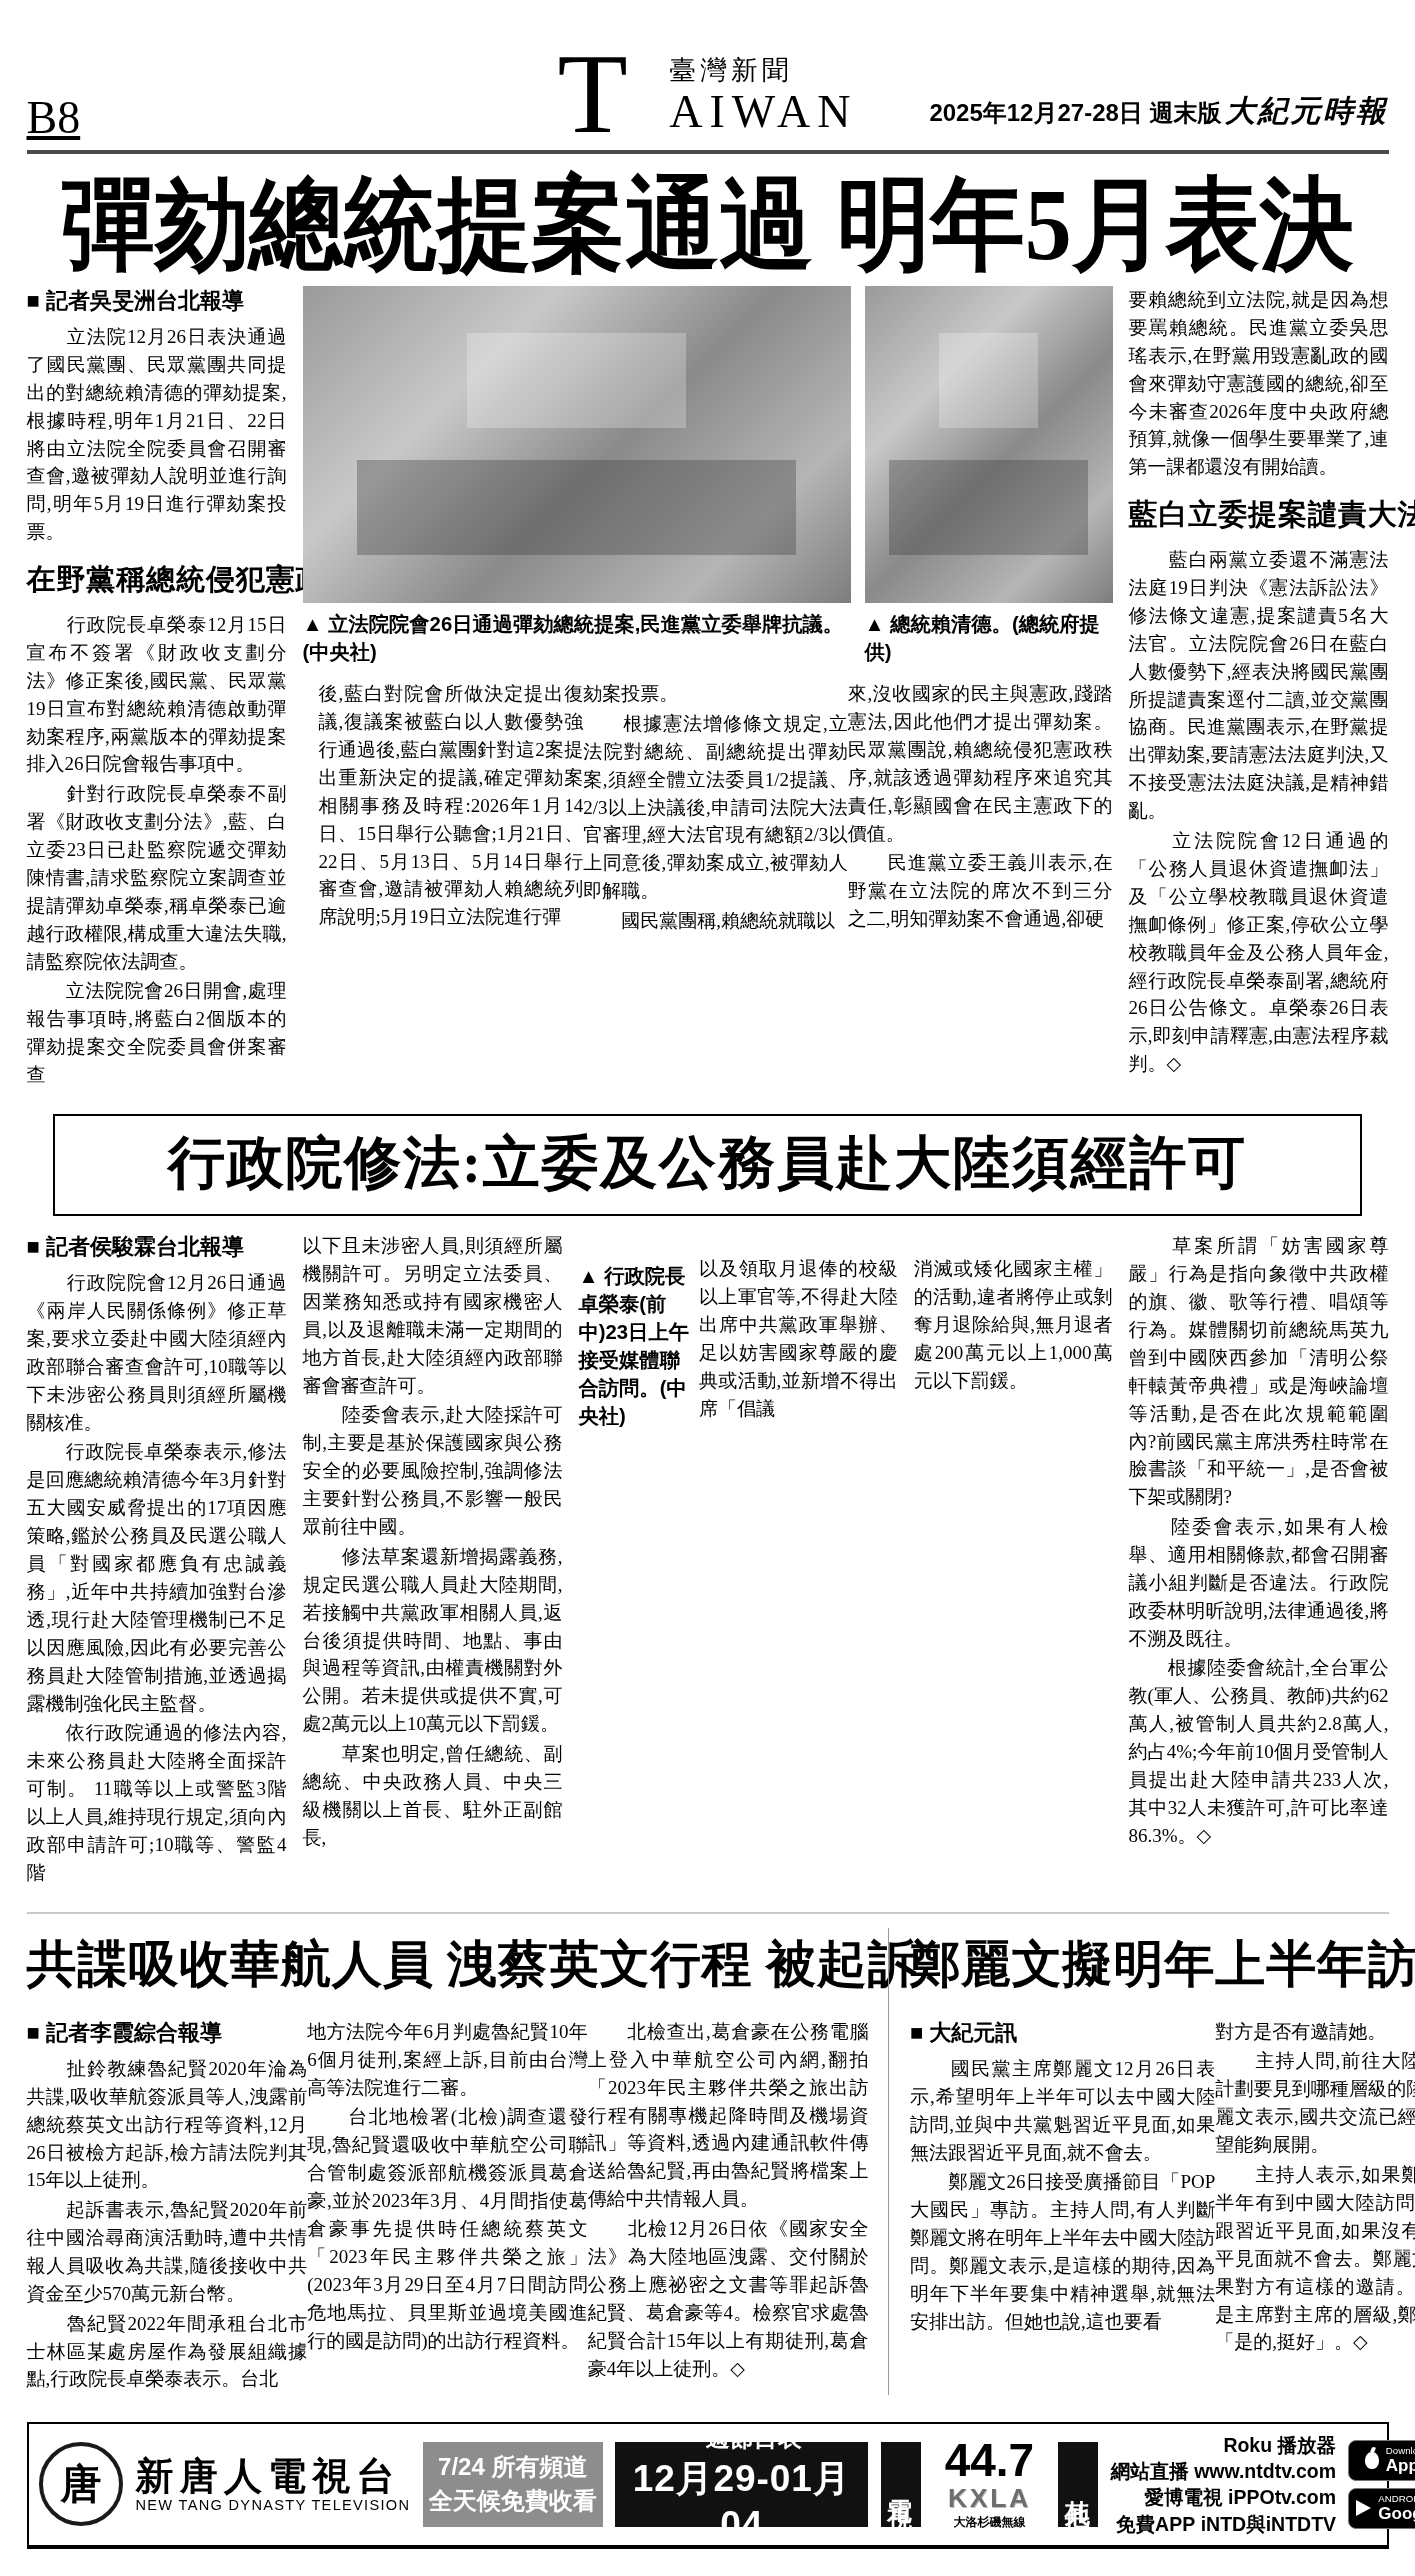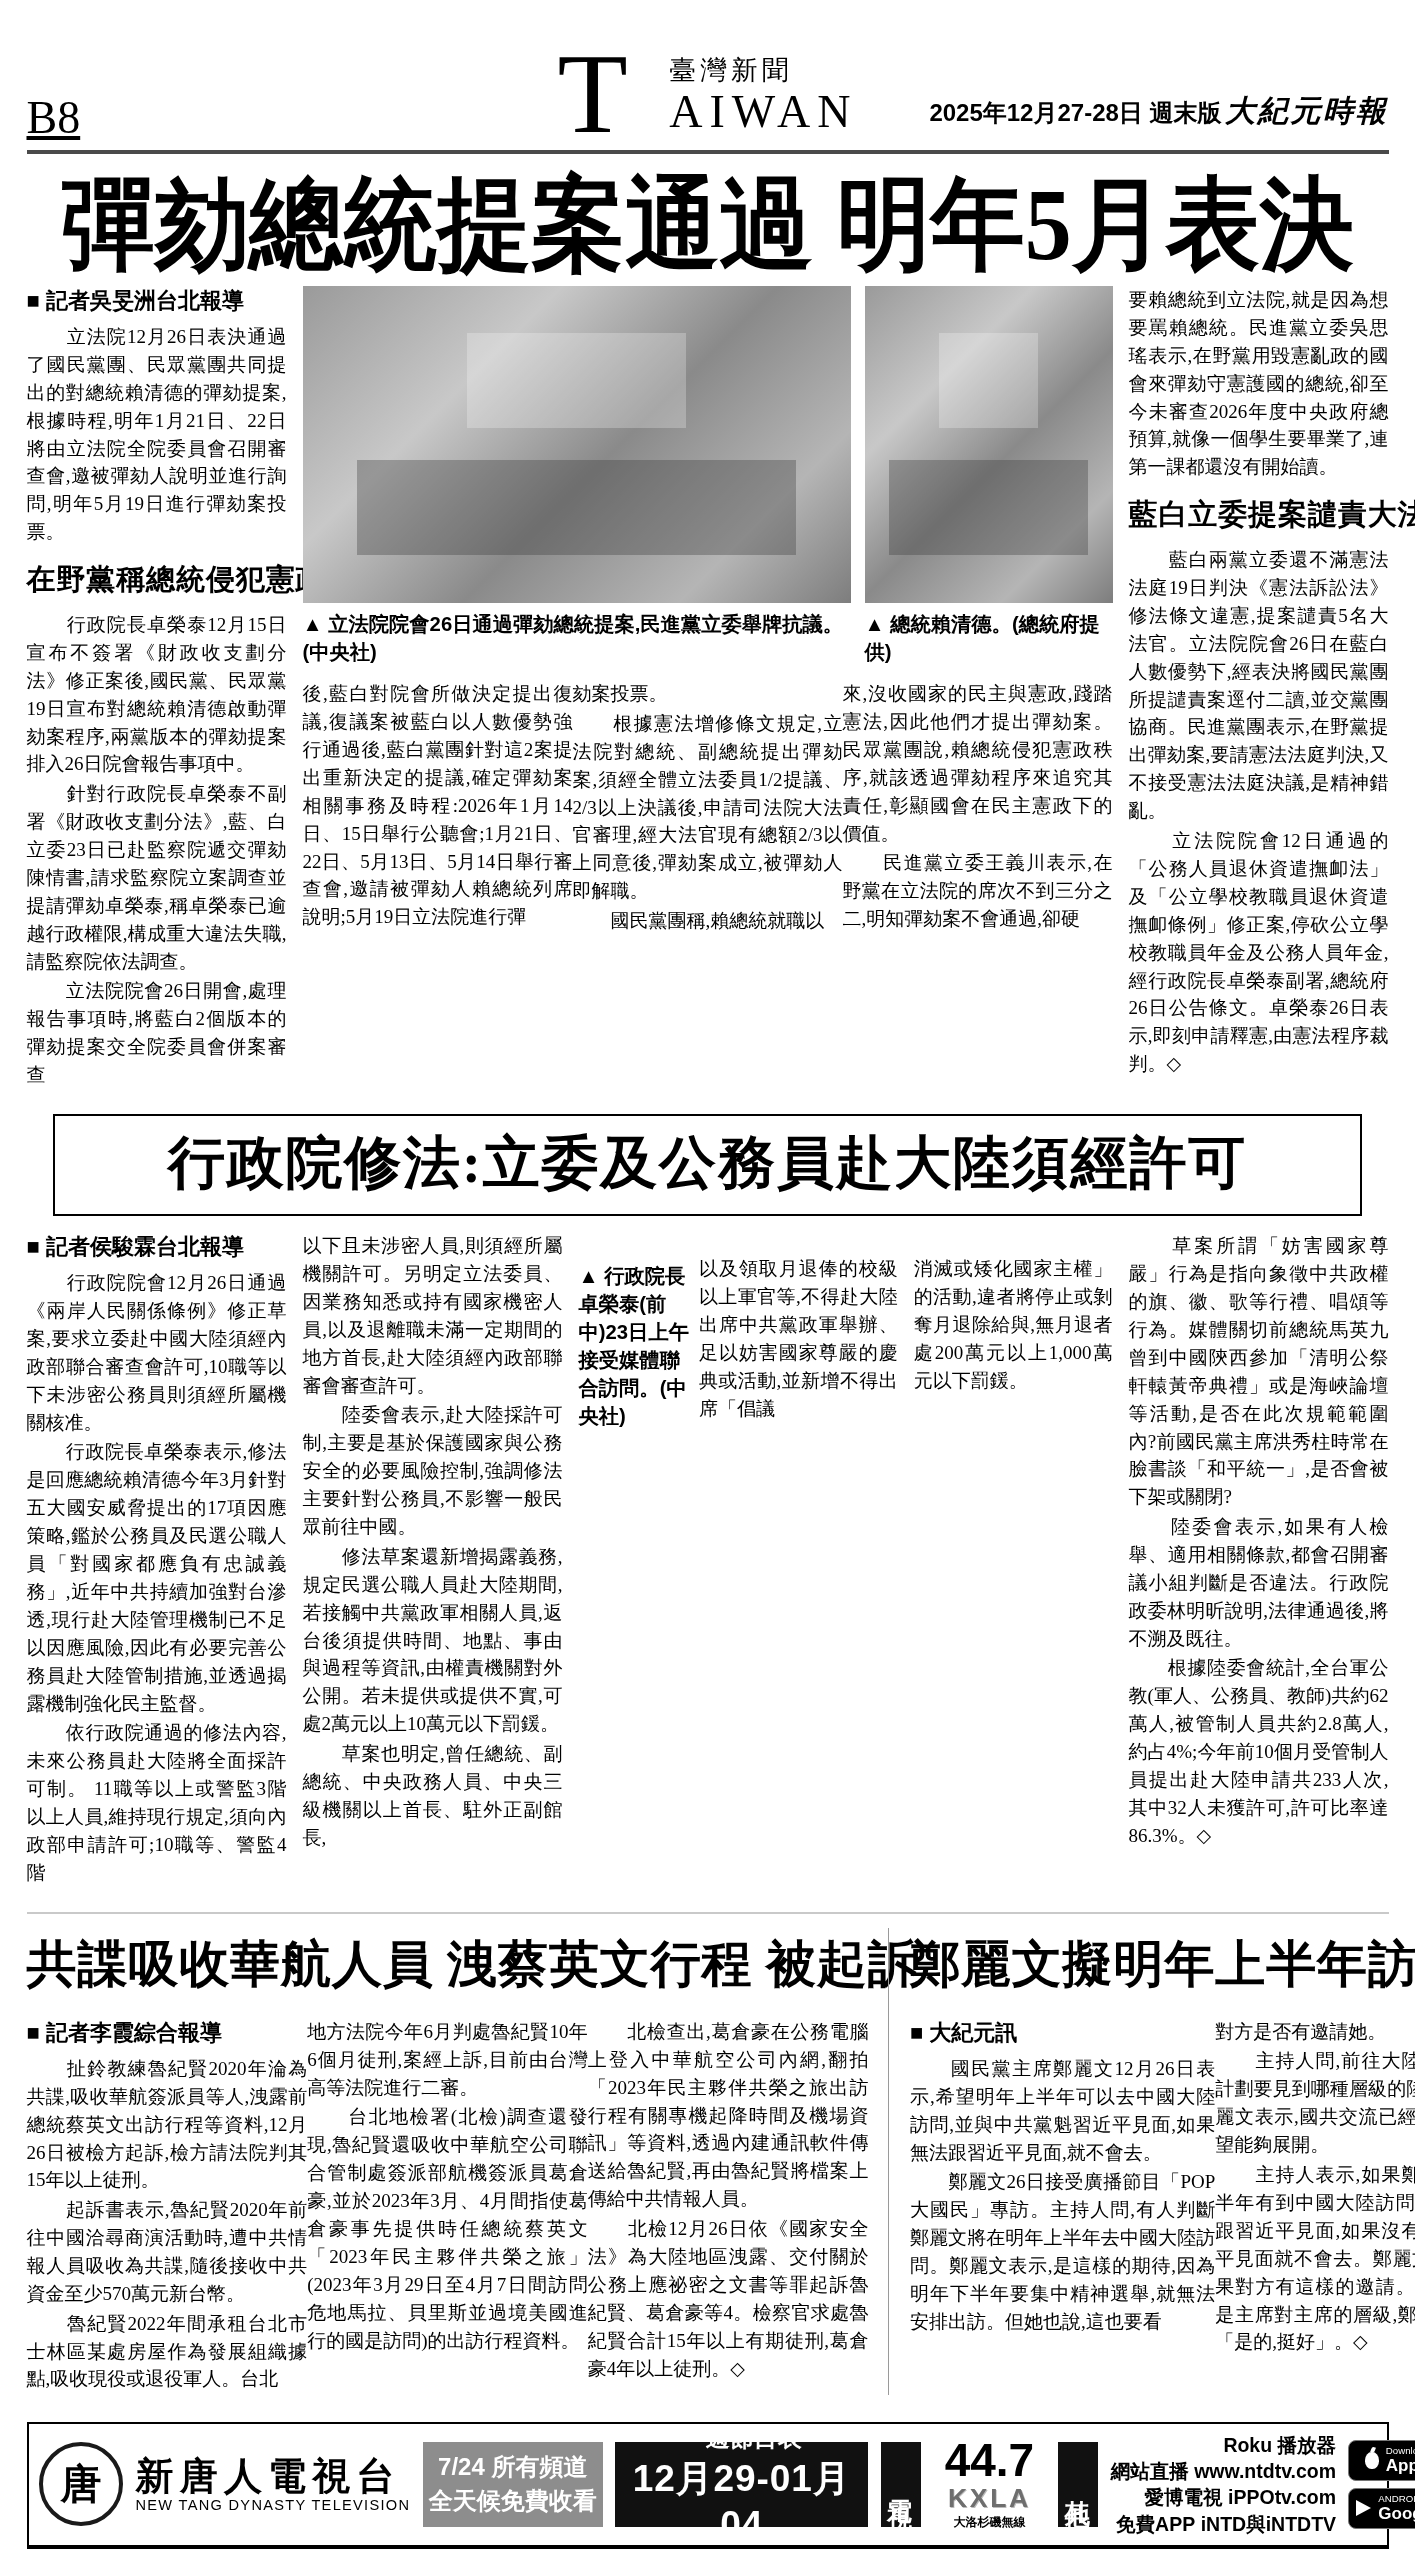--- a/index.html
+++ b/index.html
@@ -29,21 +29,21 @@
   .photo:before{content:"";position:absolute;left:10%;top:55%;width:80%;height:30%;background:rgba(60,60,60,.35);}
   .photo:after{content:"";position:absolute;left:30%;top:15%;width:40%;height:30%;background:rgba(255,255,255,.25);}
   
   .a1{display:flex;gap:16px;margin-top:12.4px;min-height:614px;}
   .a1 .c{width:260px;flex:none;}
   .a1-mid{flex:1;display:flex;flex-direction:column;}
   .a1-photos{display:flex;gap:14px;}
   .a1-pwrap1{width:548px;}
   .a1-pwrap2{flex:1;}
   .a1-ph{height:317px;}
-  .a1-text{display:flex;margin-top:1.8px;}
+  .a1-text{display:flex;margin-top:1.8px;margin-left:16px;}
   .a1-text .c{flex:1;width:auto;}
   
   .h2box{border:2.7px solid #000;margin:23px 26.5px 0;padding:8.8px 8.8px 12.4px;text-align:center;}
   .h2box .t{font-size:57px;font-weight:900;letter-spacing:1.8px;white-space:nowrap;}
   .a2{display:flex;gap:16px;margin-top:16px;min-height:506px;}
   .a2 .c{width:260px;flex:none;}
   .a2-mid{flex:1;display:flex;flex-direction:row;margin-top:23px;}
   .a2-ph{height:311px;}
   .a2-text{display:flex;gap:16px;}
   .a2-text .c{flex:1;width:auto;}
@@ -196,21 +196,21 @@
 
   <div class="a34">
     <div class="a3">
       <div class="h3">共諜吸收華航人員 洩蔡英文行程 被起訴</div>
       <div class="a3cols">
         <div class="c">
           <div class="byline">■ 記者李霞綜合報導</div>
           <div class="colT">
               <p>　　扯鈴教練魯紀賢2020年淪為共諜,吸收華航簽派員等人,洩露前總統蔡英文出訪行程等資料,12月26日被檢方起訴,檢方請法院判其15年以上徒刑。</p>
               <p>　　起訴書表示,魯紀賢2020年前往中國洽尋商演活動時,遭中共情報人員吸收為共諜,隨後接收中共資金至少570萬元新台幣。</p>
-              <p>　　魯紀賢2022年間承租台北市士林區某處房屋作為發展組織據點,吸收現役或退役軍人。台北</p>
+              <p>　　魯紀賢2022年間承租台北市士林區某處房屋作為發展組織據點,行政院長卓榮泰表示。台北</p>
             </div>
         </div>
         <div class="colT c">
             <p>地方法院今年6月判處魯紀賢10年6個月徒刑,案經上訴,目前由台灣高等法院進行二審。</p>
             <p>　　台北地檢署(北檢)調查還發現,魯紀賢還吸收中華航空公司聯合管制處簽派部航機簽派員葛倉豪,並於2023年3月、4月間指使葛倉豪事先提供時任總統蔡英文「2023年民主夥伴共榮之旅」(2023年3月29日至4月7日間訪問危地馬拉、貝里斯並過境美國進行的國是訪問)的出訪行程資料。</p>
           </div>
         <div class="colT c">
             <p>　　北檢查出,葛倉豪在公務電腦上登入中華航空公司內網,翻拍「2023年民主夥伴共榮之旅出訪行程有關專機起降時間及機場資訊」等資料,透過內建通訊軟件傳送給魯紀賢,再由魯紀賢將檔案上傳給中共情報人員。</p>
             <p>　　北檢12月26日依《國家安全法》為大陸地區洩露、交付關於公務上應祕密之文書等罪起訴魯紀賢、葛倉豪等4。檢察官求處魯紀賢合計15年以上有期徒刑,葛倉豪4年以上徒刑。◇</p>
           </div>

